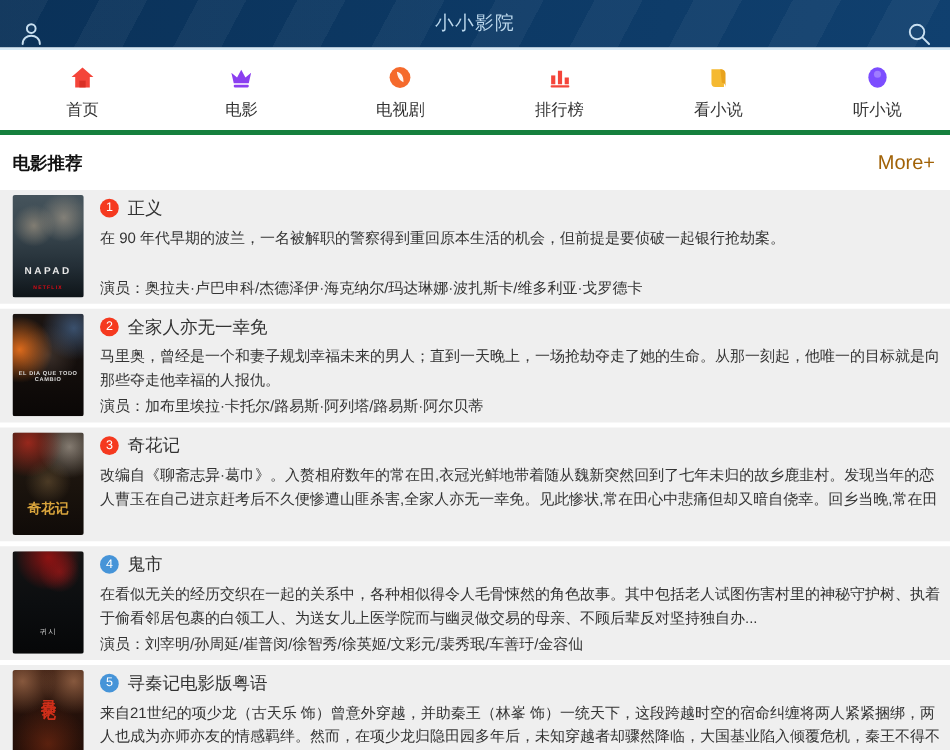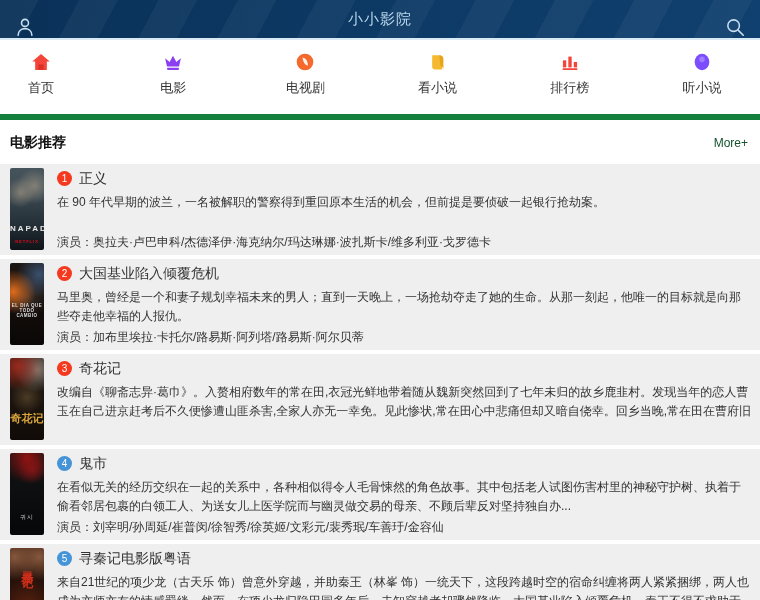--- a/index.html
+++ b/index.html
@@ -23,47 +23,47 @@
   }
   .app-header .hdr-icon { width: 22px; height: 22px; cursor: pointer; display: inline-flex; }
   .app-header .hdr-icon svg { width: 100%; height: 100%; }
   .app-title {
     position: absolute; left: 50%; top: 50%; transform: translate(-50%, -50%);
     color: #bcd8ec; font-size: 15px; letter-spacing: 1px;
   }
 
   
   .nav-bar {
-    height: 80px; background: #fff;
+    height: 68px; background: #fff;
     display: flex; justify-content: space-between; align-items: flex-start;
-    padding: 12px 36px 0 19px;
-    border-bottom: 6px solid #15803d;
+    padding: 12px 36px 0 44px;
+    border-bottom: 4px solid #15803d;
   }
   .nav-item { display: flex; flex-direction: column; align-items: center; cursor: pointer; min-width: 44px; }
   .nav-icon { width: 20px; height: 20px; display: inline-flex; }
   .nav-icon svg { width: 20px; height: 20px; }
   .nav-label { margin-top: 7px; font-size: 13px; color: #333; }
 
   
   .section-header {
     display: flex; justify-content: space-between; align-items: center;
     padding: 14px 12px 12px 10px; background: #fff;
   }
   .section-title { font-size: 14px; font-weight: bold; color: #111; text-align: right; }
-  .section-more { font-size: 12px; color: #14532d; cursor: pointer; }
+  .section-more { font-size: 16px; color: #a16207; cursor: pointer; }
 
   
   .movie-list { background: #fff; }
   .movie-row {
     display: flex; height: 91px; margin-bottom: 4px;
     background: var(--row-bg);
     padding: 4px 8px 4px 10px; cursor: pointer;
   }
   .poster {
-    position: relative; width: 34px; height: 82px; margin-right: 13px;
+    position: relative; width: 57px; height: 82px; margin-right: 13px;
     flex-shrink: 0; border-radius: 2px; overflow: hidden; background: #222;
   }
   .poster-title {
     position: absolute; left: 0; right: 0; text-align: center;
     color: #e8e8e8; font-weight: bold; pointer-events: none;
   }
   .poster-sub {
     position: absolute; left: 0; right: 0; text-align: center;
     pointer-events: none;
   }
@@ -169,42 +169,42 @@
           <circle cx="12" cy="12" r="10" fill="#f56a2c"></circle>
           <path d="M9 6.5 c4.5 1.2 6.5 4.5 6.3 10 c-3.5-1.2-5.7-4.7-6.3-10z" fill="#ffffff" opacity="0.92"></path>
         </svg>
       </span>
     <span class="nav-label">电视剧</span>
   </div>
 
   <div class="nav-item">
     <span class="nav-icon">
         <svg viewBox="0 0 24 24">
-          <path d="M5 4 h8.5 a3.5 3.5 0 0 1 3.5 3.5 V21 H8.5 A3.5 3.5 0 0 1 5 17.5 Z" fill="#f5b931"></path>
-          <path d="M13.5 4 c3 0 5 1.5 5 4 V21 c0-2.5-1.5-4-3.5-4 z" fill="#e8a31d"></path>
-        </svg>
-      </span>
-    <span class="nav-label">看小说</span>
-  </div>
-
-  <div class="nav-item">
-    <span class="nav-icon">
-        <svg viewBox="0 0 24 24">
           <rect x="3.5" y="10" width="4" height="8.5" fill="#f4453a"></rect>
           <rect x="10" y="5.5" width="4" height="13" fill="#f4453a"></rect>
           <rect x="16.5" y="12" width="4" height="6.5" fill="#f4453a"></rect>
           <rect x="3" y="19.5" width="18" height="2.2" rx="1" fill="#f4453a"></rect>
         </svg>
       </span>
     <span class="nav-label">排行榜</span>
   </div>
 
   <div class="nav-item">
     <span class="nav-icon">
         <svg viewBox="0 0 24 24">
+          <path d="M5 4 h8.5 a3.5 3.5 0 0 1 3.5 3.5 V21 H8.5 A3.5 3.5 0 0 1 5 17.5 Z" fill="#f5b931"></path>
+          <path d="M13.5 4 c3 0 5 1.5 5 4 V21 c0-2.5-1.5-4-3.5-4 z" fill="#e8a31d"></path>
+        </svg>
+      </span>
+    <span class="nav-label">看小说</span>
+  </div>
+
+  <div class="nav-item">
+    <span class="nav-icon">
+        <svg viewBox="0 0 24 24">
           <ellipse cx="12" cy="12" rx="8.8" ry="9.8" fill="#7c4dff"></ellipse>
           <circle cx="12" cy="8.8" r="3.4" fill="#9f7dff"></circle>
         </svg>
       </span>
     <span class="nav-label">听小说</span>
   </div>
 </nav>
 
 <div class="section-header">
   <div class="section-title">电影推荐</div>
@@ -228,21 +228,21 @@
   </div>
 
   <div class="movie-row poster-style-2">
     <div class="poster">
       <div class="poster-title">EL DIA QUE TODO CAMBIO</div>
       <div class="poster-sub"></div>
     </div>
     <div class="movie-content">
       <div class="title-line">
         <span class="rank-badge" style="background: rgb(245, 57, 31);">2</span>
-        <span class="movie-title">大国基业陷入倾覆危机</span>
+        <span class="movie-title">全家人亦无一幸免</span>
       </div>
       <div class="movie-desc">马里奥，曾经是一个和妻子规划幸福未来的男人；直到一天晚上，一场抢劫夺走了她的生命。从那一刻起，他唯一的目标就是向那些夺走他幸福的人报仇。</div>
       <div class="movie-cast">演员：加布里埃拉·卡托尔/路易斯·阿列塔/路易斯·阿尔贝蒂</div>
     </div>
   </div>
 
   <div class="movie-row poster-style-3">
     <div class="poster">
       <div class="poster-title">奇花记</div>
       <div class="poster-sub"></div>

